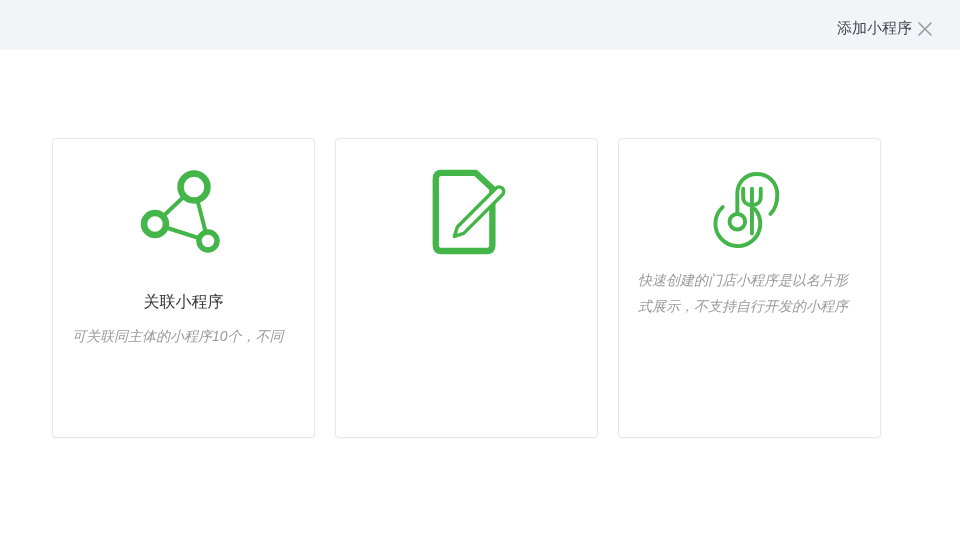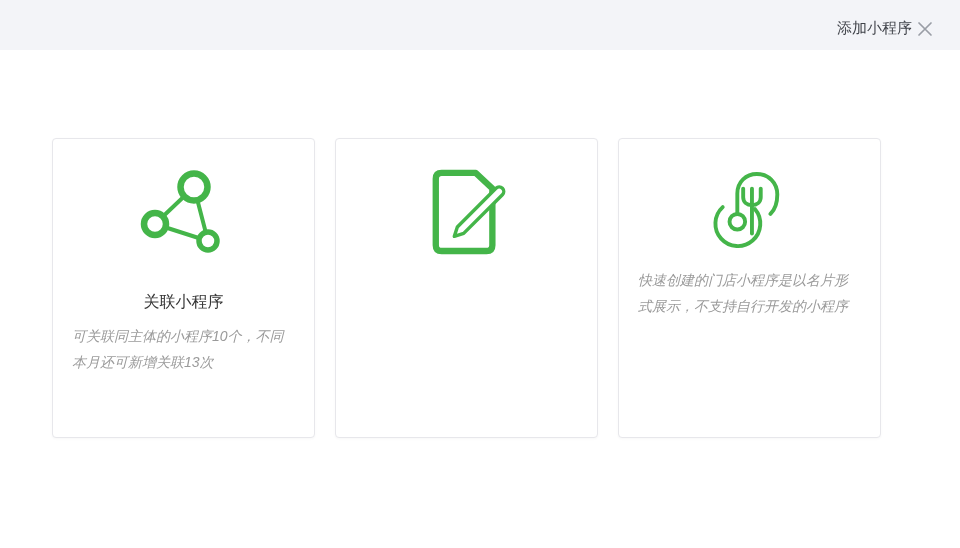--- a/index.html
+++ b/index.html
@@ -93,21 +93,20 @@
       <svg class="icon-svg" width="90" height="90" viewBox="0 0 90 90" fill="none">
         <path d="M55 21 L16 58 L69 75 Z" stroke="currentColor" stroke-width="4" fill="none" stroke-linejoin="round"></path>
         <circle cx="55" cy="21" r="13.5" fill="#ffffff" stroke="currentColor" stroke-width="6.5"></circle>
         <circle cx="16" cy="58" r="11" fill="#ffffff" stroke="currentColor" stroke-width="6.5"></circle>
         <circle cx="69" cy="75" r="9" fill="#ffffff" stroke="currentColor" stroke-width="5.5"></circle>
       </svg>
     </div>
     <div class="card-title">关联小程序</div>
     <div class="card-desc">
       <div class="desc-line">可关联同主体的小程序10个，不同</div>
-      <div class="desc-line">本月还可新增关联13次</div>
     </div>
   </div>
 
   <div class="card">
     <div class="icon-box">
       <svg class="icon-svg" width="80" height="90" viewBox="0 0 82 92" fill="none">
         <path d="M50 7 H15 Q9 7 9 13 V81 Q9 87 15 87 H61 Q67 87 67 81 V23 Z" stroke="currentColor" stroke-width="6.5" fill="none" stroke-linejoin="round"></path>
         <path d="M28 72 L31.1 62.4 L70.7 22.7 A4.6 4.6 0 0 1 77.3 29.3 L37.6 68.9 Z" fill="#ffffff" stroke="currentColor" stroke-width="3.5" stroke-linejoin="round"></path>
       </svg>
     </div>

